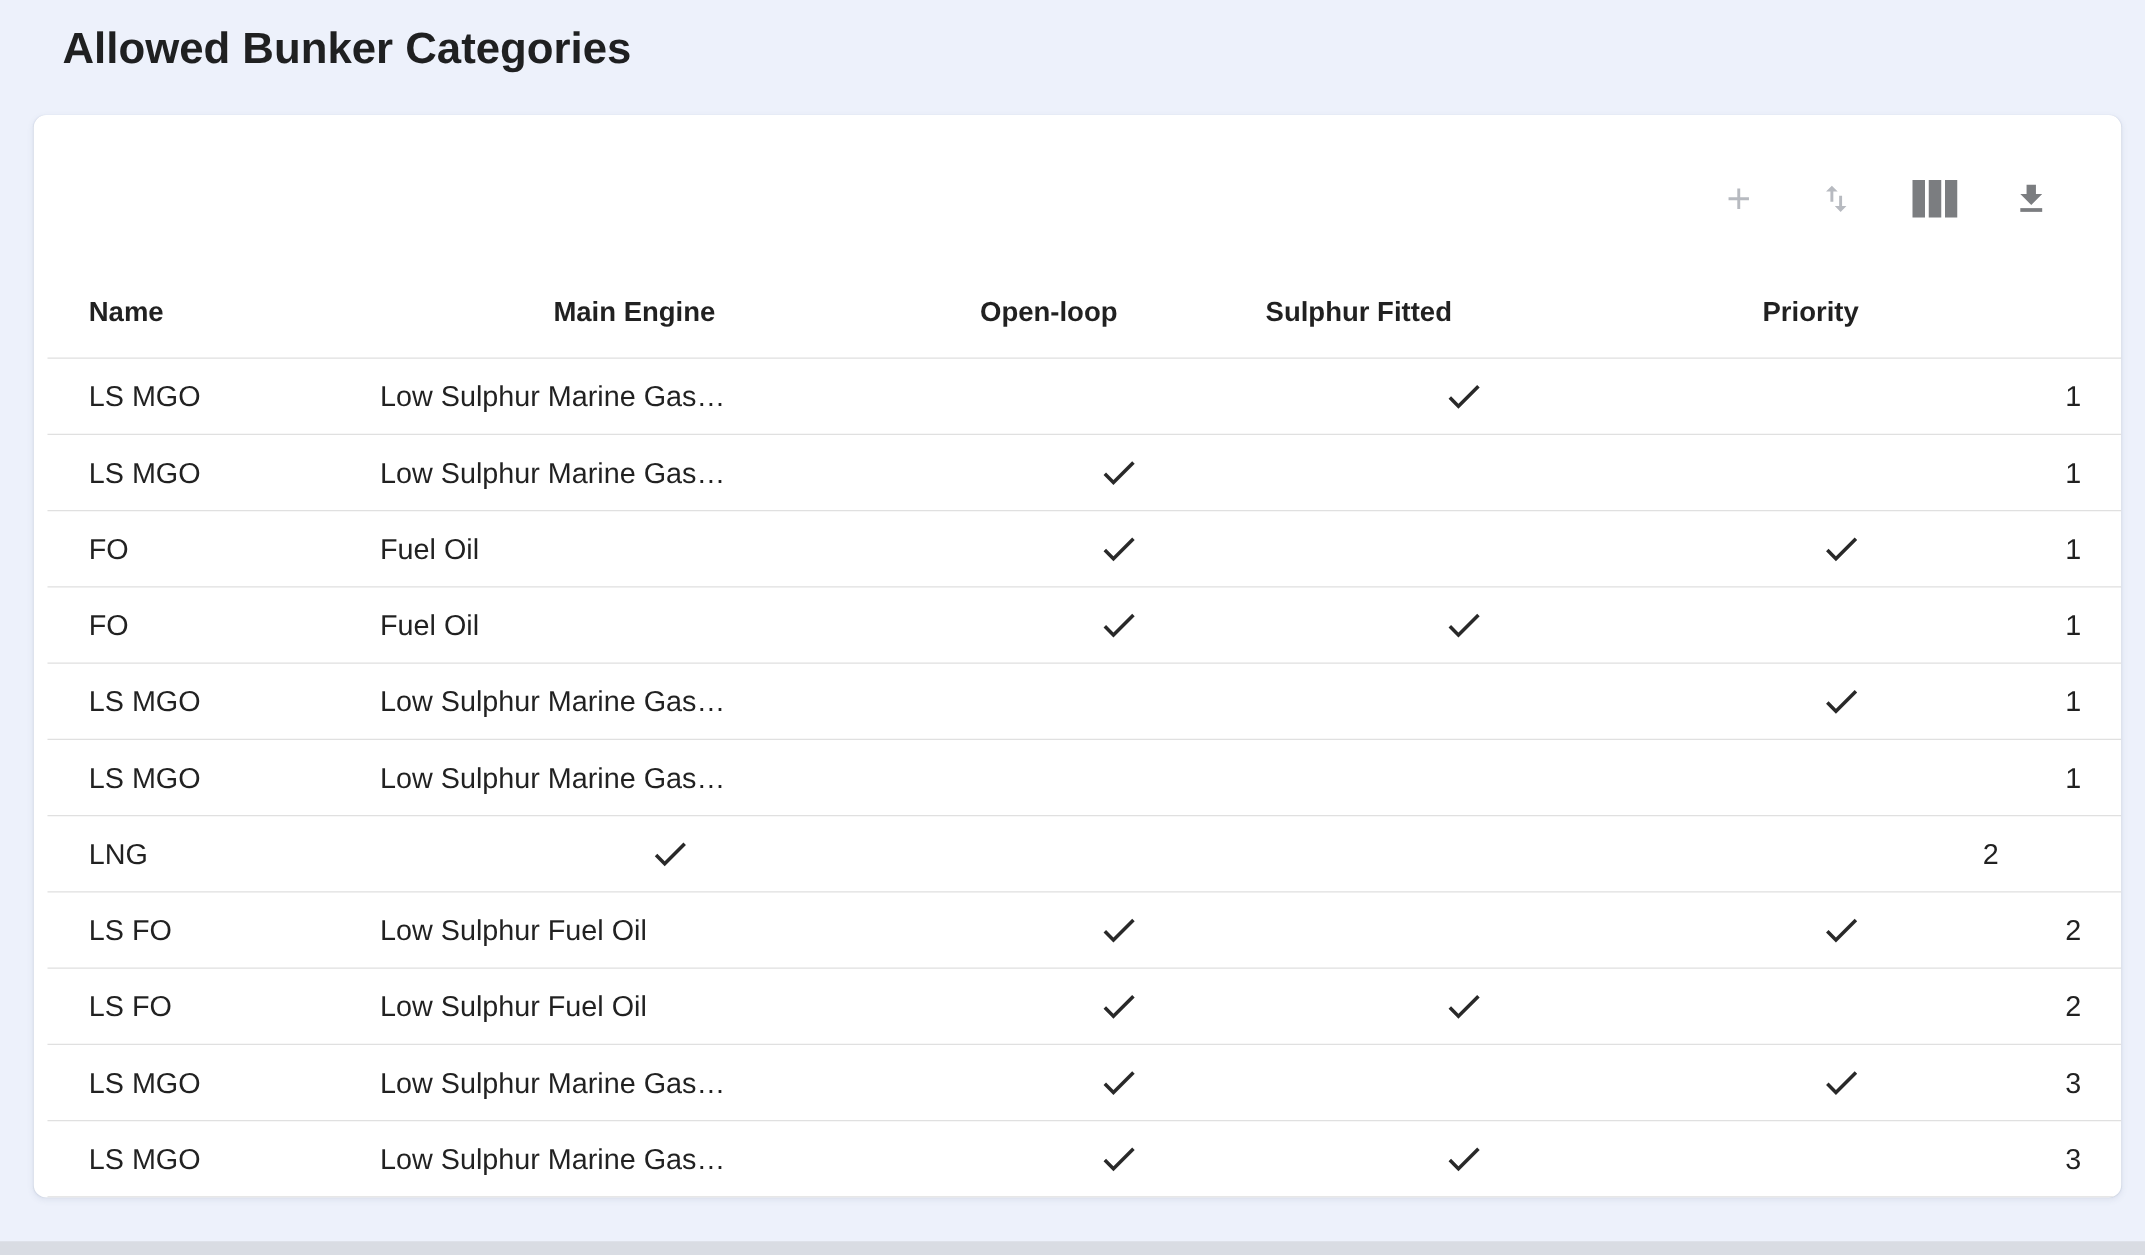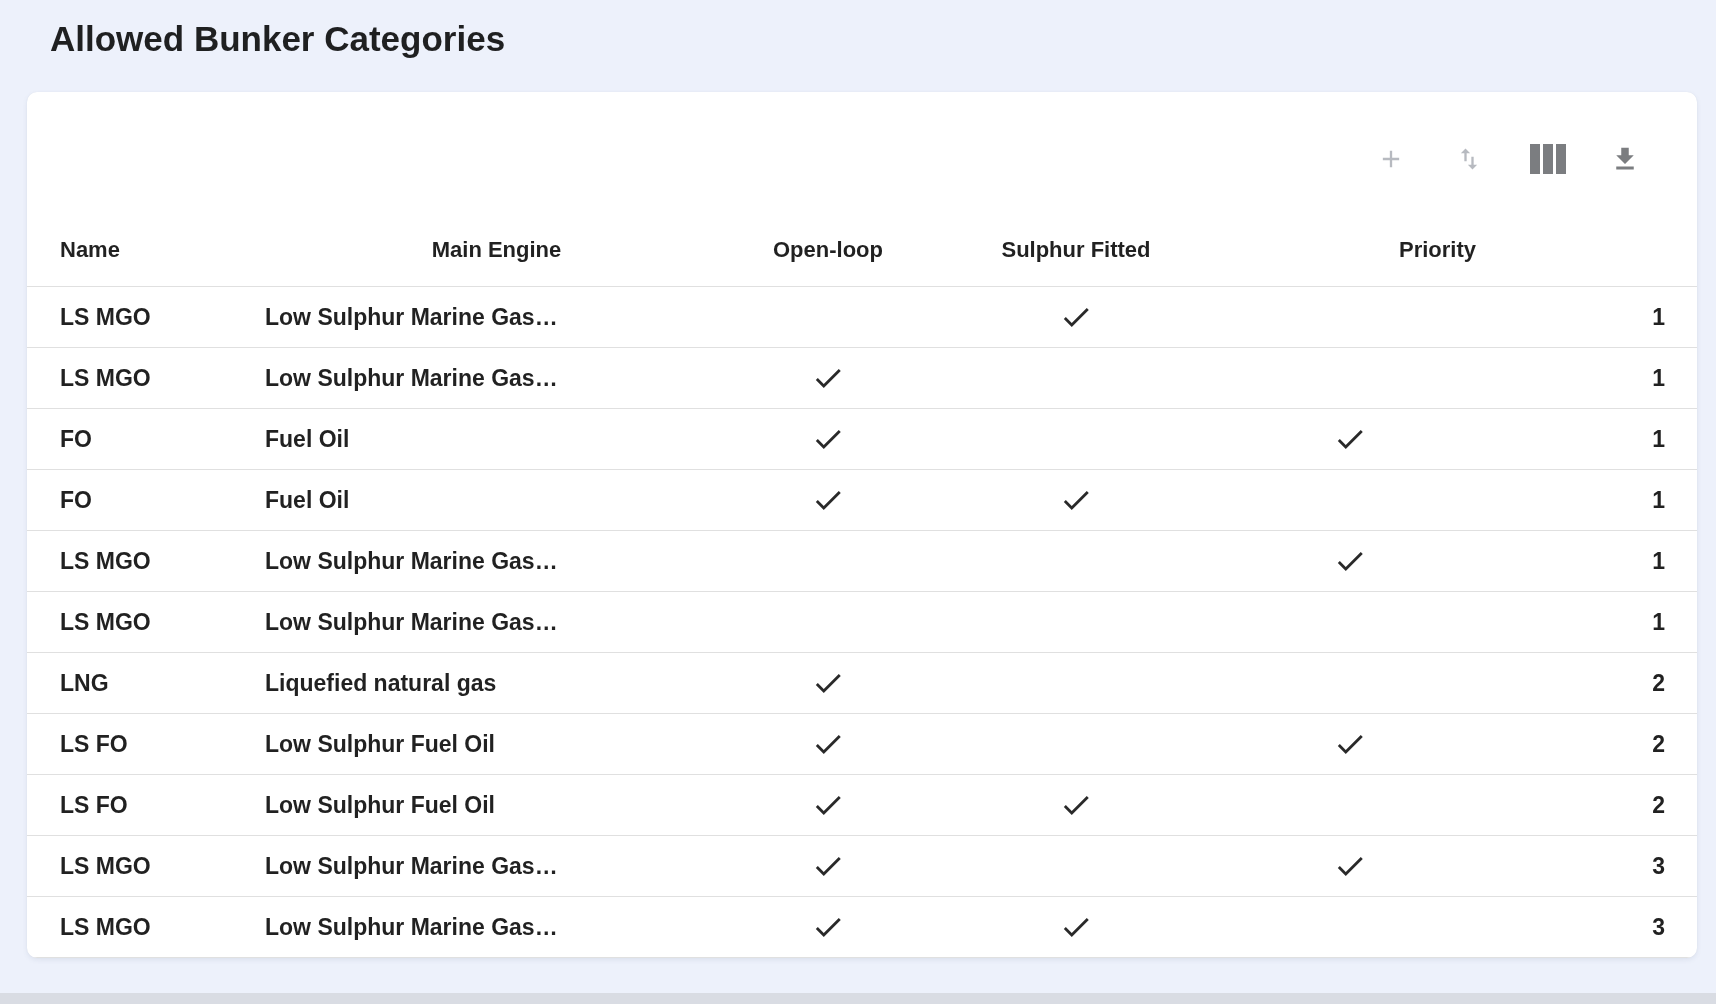--- a/index.html
+++ b/index.html
@@ -53,32 +53,34 @@
     border-radius:50%;
   }
   .icon-btn svg{display:block;}
   .icon-disabled{color:var(--icon-disabled);}
   .icon-enabled{color:var(--icon-enabled);}
   .grid-header,.row{
     display:grid;
     grid-template-columns:205px 463px 200px 296px 252px 1fr;
     padding:0 32px 0 33px;
     align-items:center;
+    margin-left:11px;
   }
   .grid-header{
     height:73px;
     border-bottom:1px solid var(--divider);
     font-size:22px;
     font-weight:700;
   }
   .row{
     height:61px;
     border-bottom:1px solid var(--divider);
     font-size:23px;
-    font-weight:700;
+    font-weight:400;
+    gap:28px;
   }
   .cell-center{display:flex;justify-content:center;align-items:center;text-align:left;}
   .cell-right{text-align:right;}
   .check{
     width:34px;height:34px;
     color:rgba(0,0,0,0.84);
   }
   .bottom-strip{
     position:absolute;
     left:0;bottom:0;
@@ -205,21 +207,20 @@
     <div class="cell">LS MGO</div>
     <div class="cell">Low Sulphur Marine Gas…</div>
     <div class="cell cell-center"></div>
     <div class="cell cell-center"></div>
     <div class="cell cell-center"></div>
     <div class="cell cell-right">1</div>
   </div>
 
   <div class="row">
     <div class="cell">LNG</div>
-    <div class="cell">Liquefied natural gas</div>
     <div class="cell cell-center">
   <svg class="check" viewBox="0 0 24 24">
     <path d="M9 16.17 4.83 12l-1.42 1.41L9 19 21 7l-1.41-1.41z" fill="currentColor"></path>
   </svg>
 </div>
     <div class="cell cell-center"></div>
     <div class="cell cell-center"></div>
     <div class="cell cell-right">2</div>
   </div>
 

